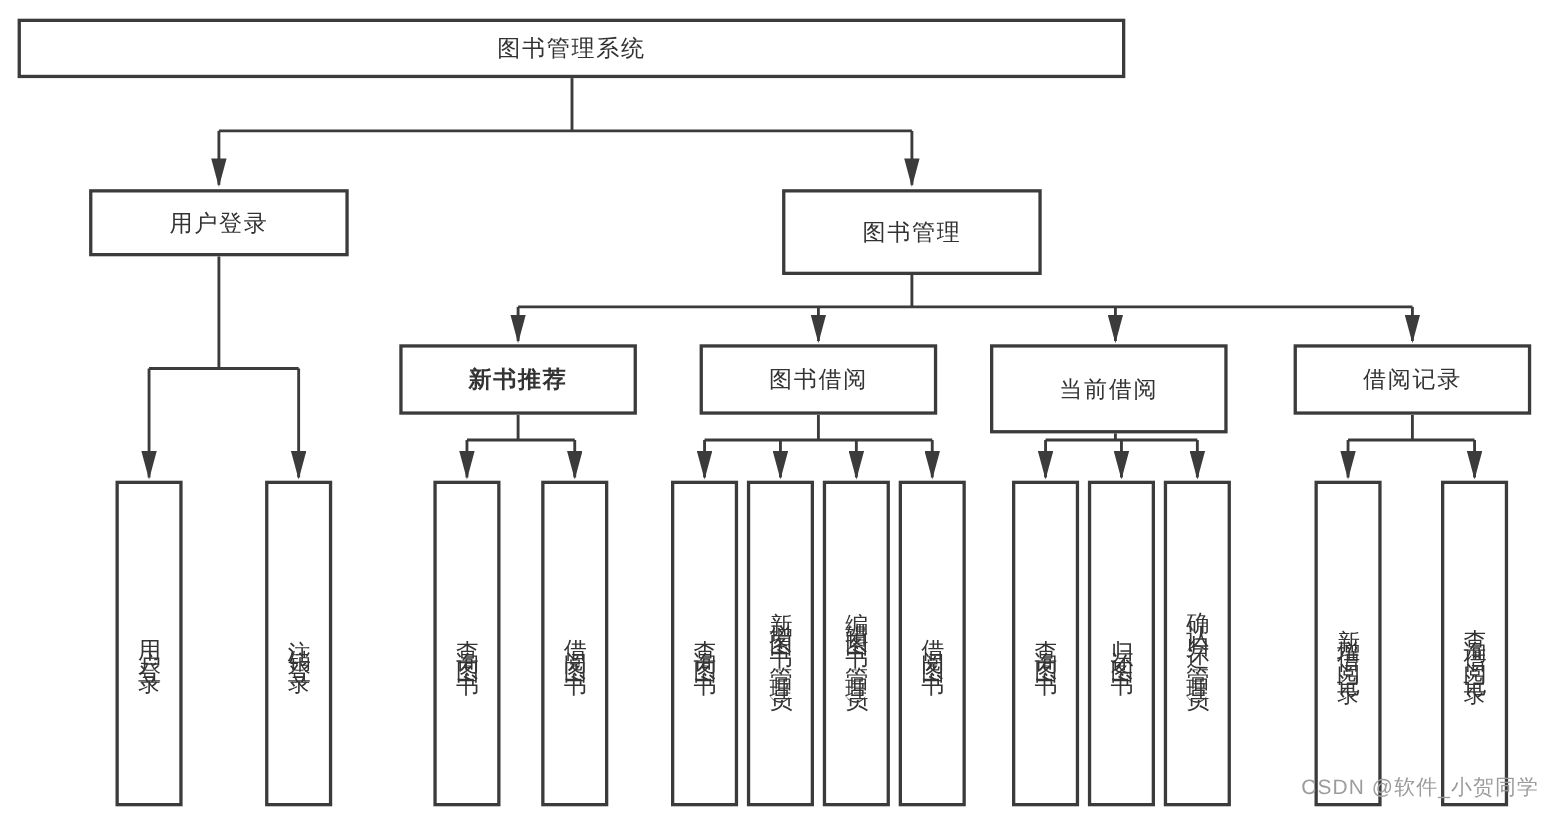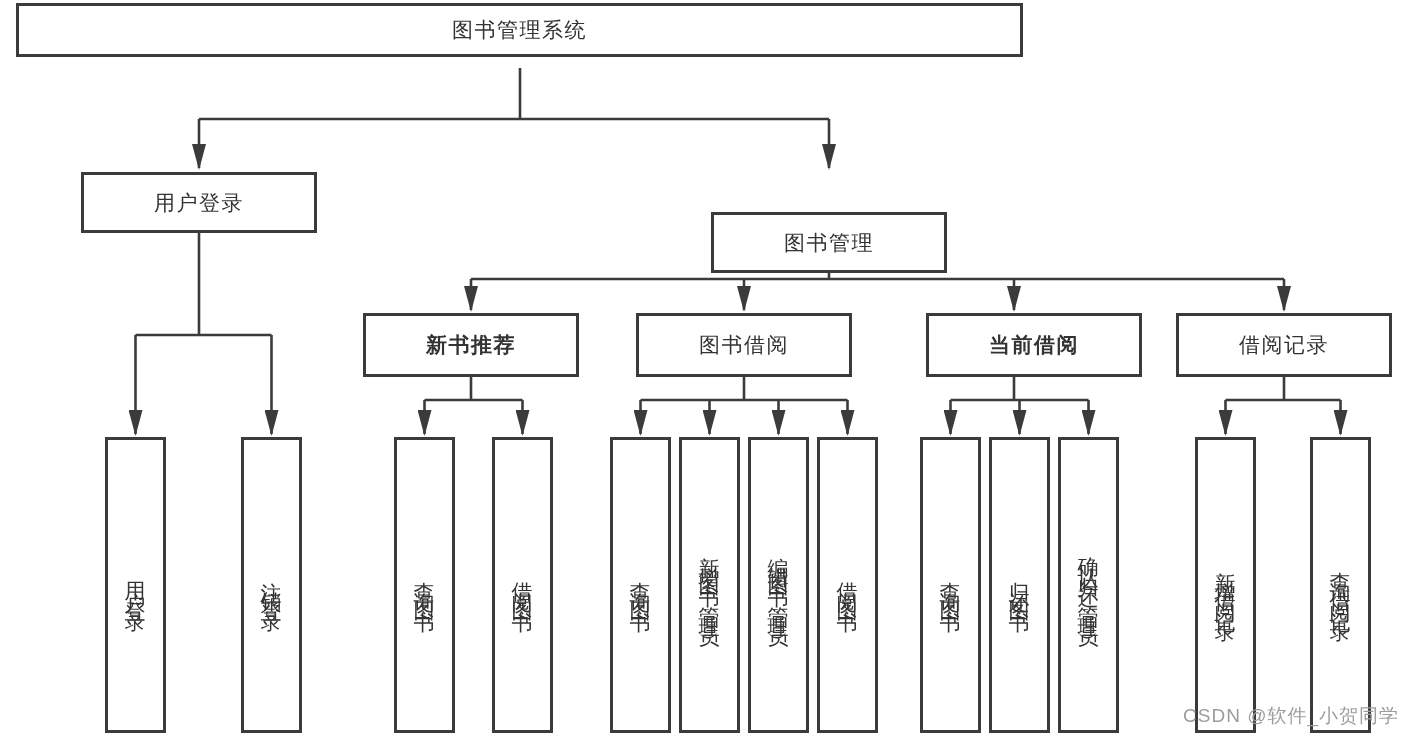--- a/index.html
+++ b/index.html
@@ -93,38 +93,38 @@
     <path d="M1014,377 V400 M950.5,400 H1088.5"></path>
     <line x1="950.5" y1="400" x2="950.5" y2="434" marker-end="url(#arw)"></line>
     <line x1="1019.5" y1="400" x2="1019.5" y2="434" marker-end="url(#arw)"></line>
     <line x1="1088.5" y1="400" x2="1088.5" y2="434" marker-end="url(#arw)"></line>
 
     <path d="M1284,377 V400 M1225.5,400 H1340.5"></path>
     <line x1="1225.5" y1="400" x2="1225.5" y2="434" marker-end="url(#arw)"></line>
     <line x1="1340.5" y1="400" x2="1340.5" y2="434" marker-end="url(#arw)"></line>
   </svg>
 
-  <div class="hbox" style="left:16px;top:3px;width:1007px;height:54px;">
+  <div class="hbox" style="left:16px;top:17px;width:1007px;height:54px;">
     <span>图书管理系统</span>
   </div>
 
   <div class="hbox" style="left:81px;top:172px;width:236px;height:61px;">
     <span>用户登录</span>
   </div>
-  <div class="hbox" style="left:711px;top:172px;width:236px;height:61px;margin-top:40px;">
+  <div class="hbox" style="left:711px;top:172px;width:236px;height:78px;">
     <span>图书管理</span>
   </div>
 
   <div class="hbox" style="left:363px;top:313px;width:216px;height:64px;font-weight:bold;">
     <span>新书推荐</span>
   </div>
   <div class="hbox" style="left:636px;top:313px;width:216px;height:64px;text-align:center;">
     <span>图书借阅</span>
   </div>
-  <div class="hbox" style="left:926px;top:313px;width:216px;height:64px;font-weight:bold;">
+  <div class="hbox" style="left:900px;top:313px;width:216px;height:81px;">
     <span>当前借阅</span>
   </div>
   <div class="hbox" style="left:1176px;top:313px;width:216px;height:64px;justify-content:center;">
     <span>借阅记录</span>
   </div>
 
   <div class="leaf" style="left:105px;">
     <span class="vtext">用户登录</span>
   </div>
   <div class="leaf" style="left:241px;">

